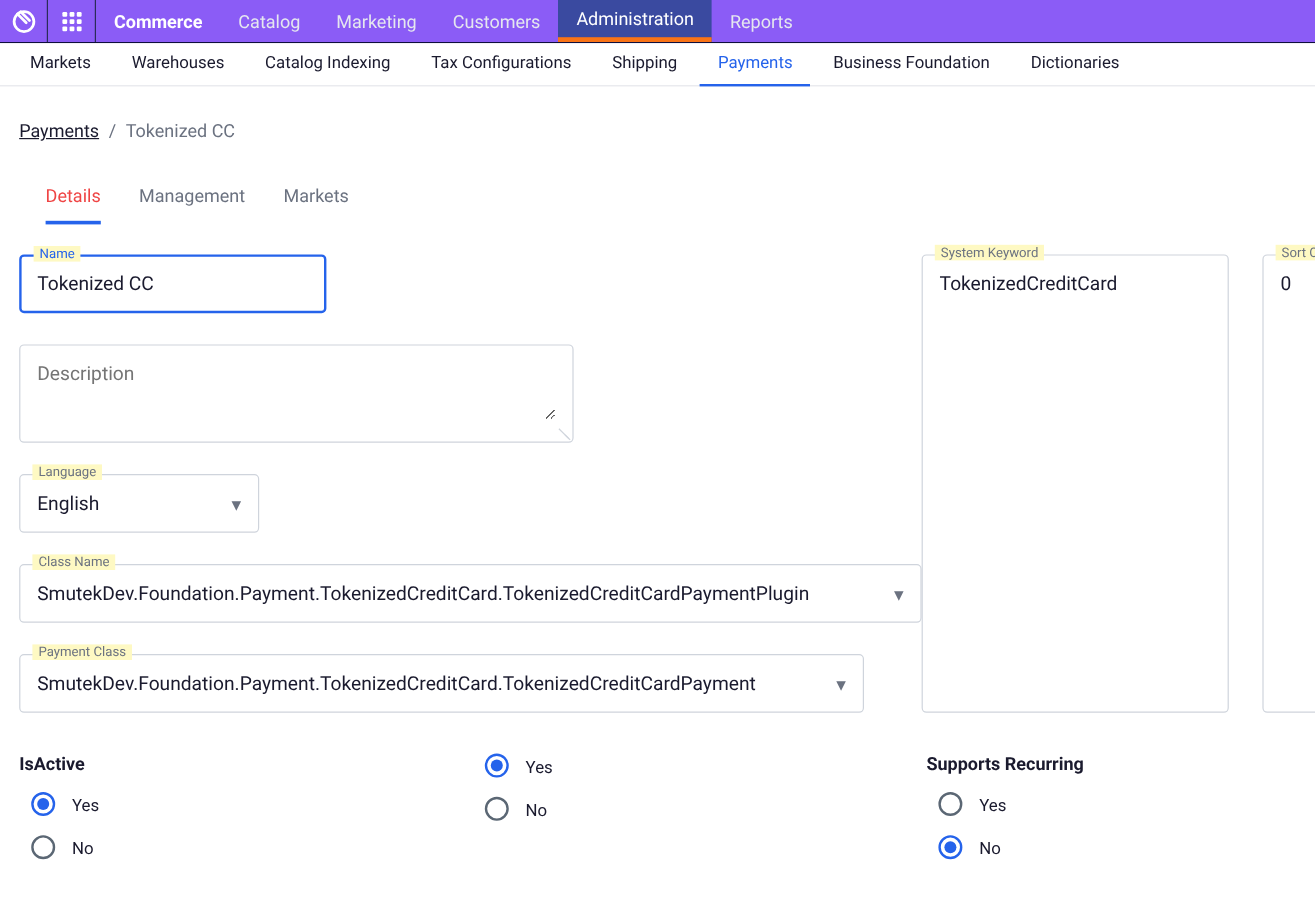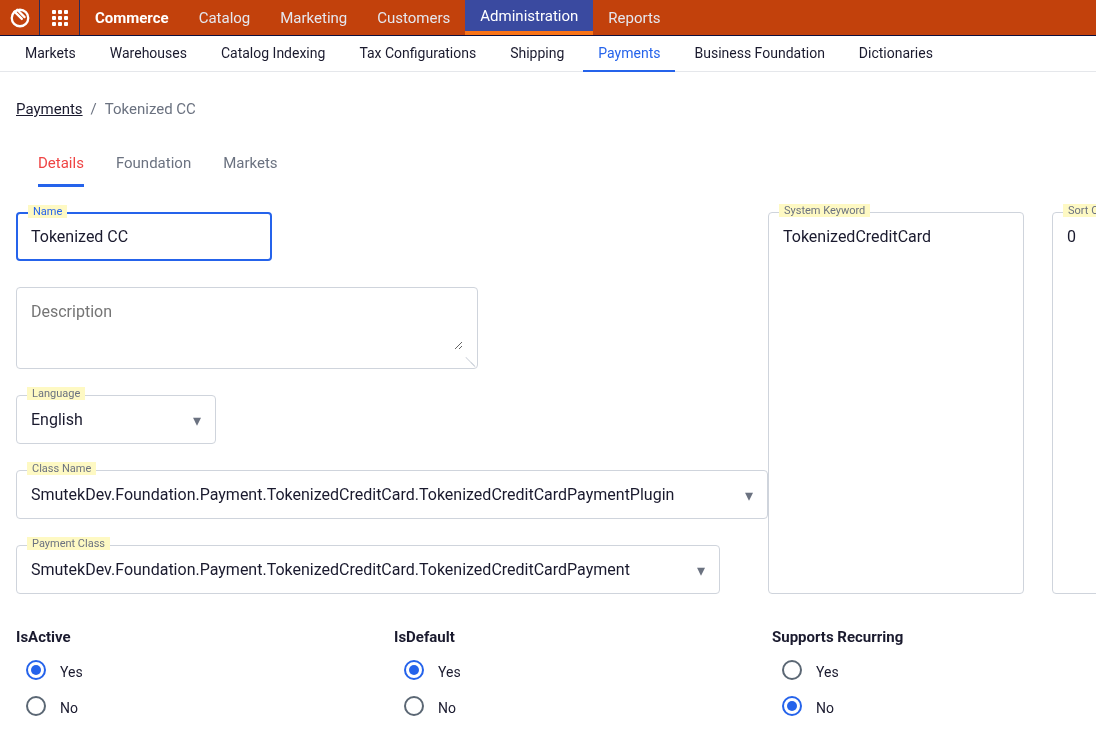--- a/index.html
+++ b/index.html
@@ -1,17 +1,17 @@
 <!DOCTYPE html>
 <html><head>
 <meta charset="utf-8">
 <style>
 *{box-sizing:border-box;margin:0;padding:0;font-family:-apple-system,BlinkMacSystemFont,"Segoe UI",Roboto,Helvetica,Arial,sans-serif}
 body{background:#fff;color:#1a1a2e;font-size:14px;width:1096px}
-.top-nav{background:#c2410c;height:36px;display:flex;align-items:stretch;border-bottom:1px solid #0e0f3c}
+.top-nav{background:#8b5cf6;height:36px;display:flex;align-items:stretch;border-bottom:1px solid #0e0f3c}
 .logo-cell{display:flex;align-items:center;justify-content:center;width:40px;border-right:1px solid #2a2b5a}
 .logo-cell svg{width:22px;height:22px}
 .apps-cell{display:flex;align-items:center;justify-content:center;width:40px;border-right:1px solid #2a2b5a;cursor:pointer}
 .apps-icon{width:16px;height:16px;display:grid;grid-template-columns:repeat(3,1fr);grid-gap:2px}
 .apps-icon span{background:#fff;border-radius:1px}
 .nav-item{display:flex;align-items:center;padding:0 15px;color:#e5e7ef;font-size:15px;cursor:pointer;position:relative}
 .nav-item.active{font-weight:700;color:#fff}
 .nav-item.selected{background:#3a4aa0;border-bottom:4px solid #f97316;color:#fff}
 .sub-nav{background:#fff;height:36px;display:flex;align-items:center;border-bottom:1px solid #e5e7eb;padding:0 0 0 8px;gap:0}
 .sub-item{padding:0 15px;height:36px;display:flex;align-items:center;color:#1a1a2e;font-size:14px;cursor:pointer;border-bottom:2px solid transparent;margin:0 2px}
@@ -95,21 +95,21 @@
 <div class="page">
 
   <div class="breadcrumb">
     <span class="link">Payments</span>
     <span class="sep">/</span>
     <span class="current">Tokenized CC</span>
   </div>
 
   <div class="tabs">
     <div class="tab active">Details</div>
-    <div class="tab">Foundation</div>
+    <div class="tab">Management</div>
     <div class="tab">Markets</div>
   </div>
 
   <div style="display:flex;gap:0">
     <div style="flex:0 0 auto">
 
       <div class="field focused name-f">
         <span class="field-label">Name</span>
         <input type="text" value="Tokenized CC" style="">
       </div>
@@ -162,21 +162,20 @@
             </span>
           <span>Yes</span>
         </div>
         <div class="ropt">
           <span class="radio-circle"></span>
           <span>No</span>
         </div>
       </div>
     </div>
     <div style="width:378px">
-      <div class="rgroup-title">IsDefault</div>
       <div style="padding-left:10px">
         <div class="ropt">
           <span class="radio-circle sel">
               <span class="radio-dot"></span>
             </span>
           <span>Yes</span>
         </div>
         <div class="ropt">
           <span class="radio-circle"></span>
           <span>No</span>

